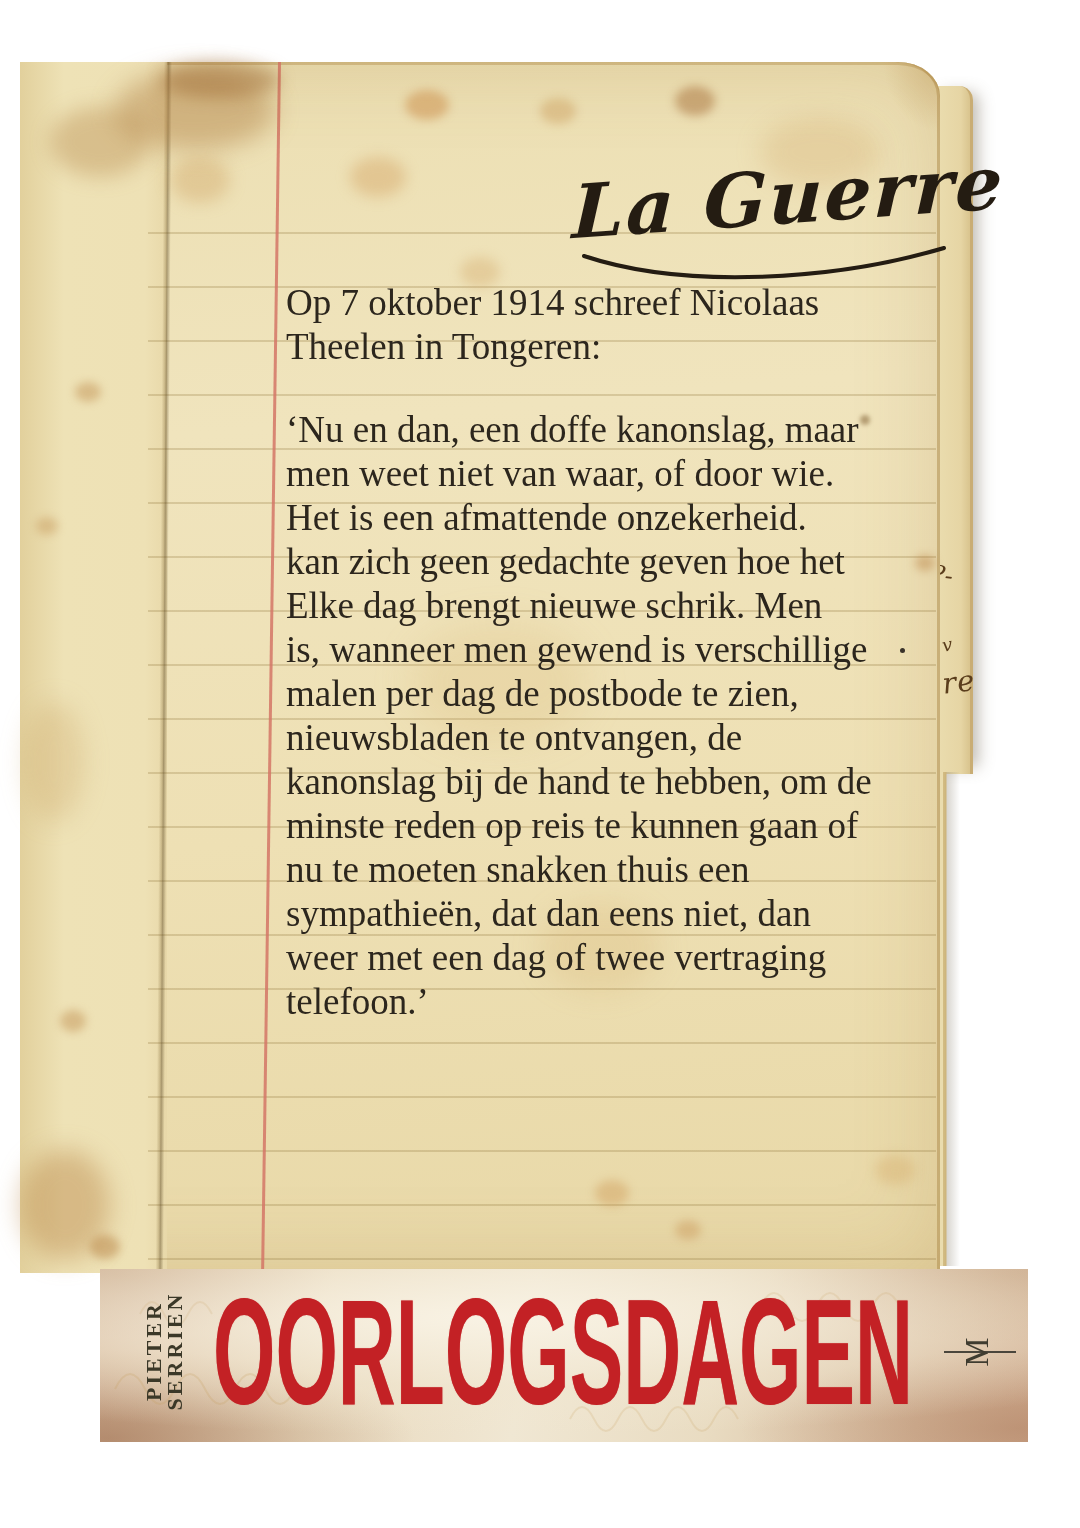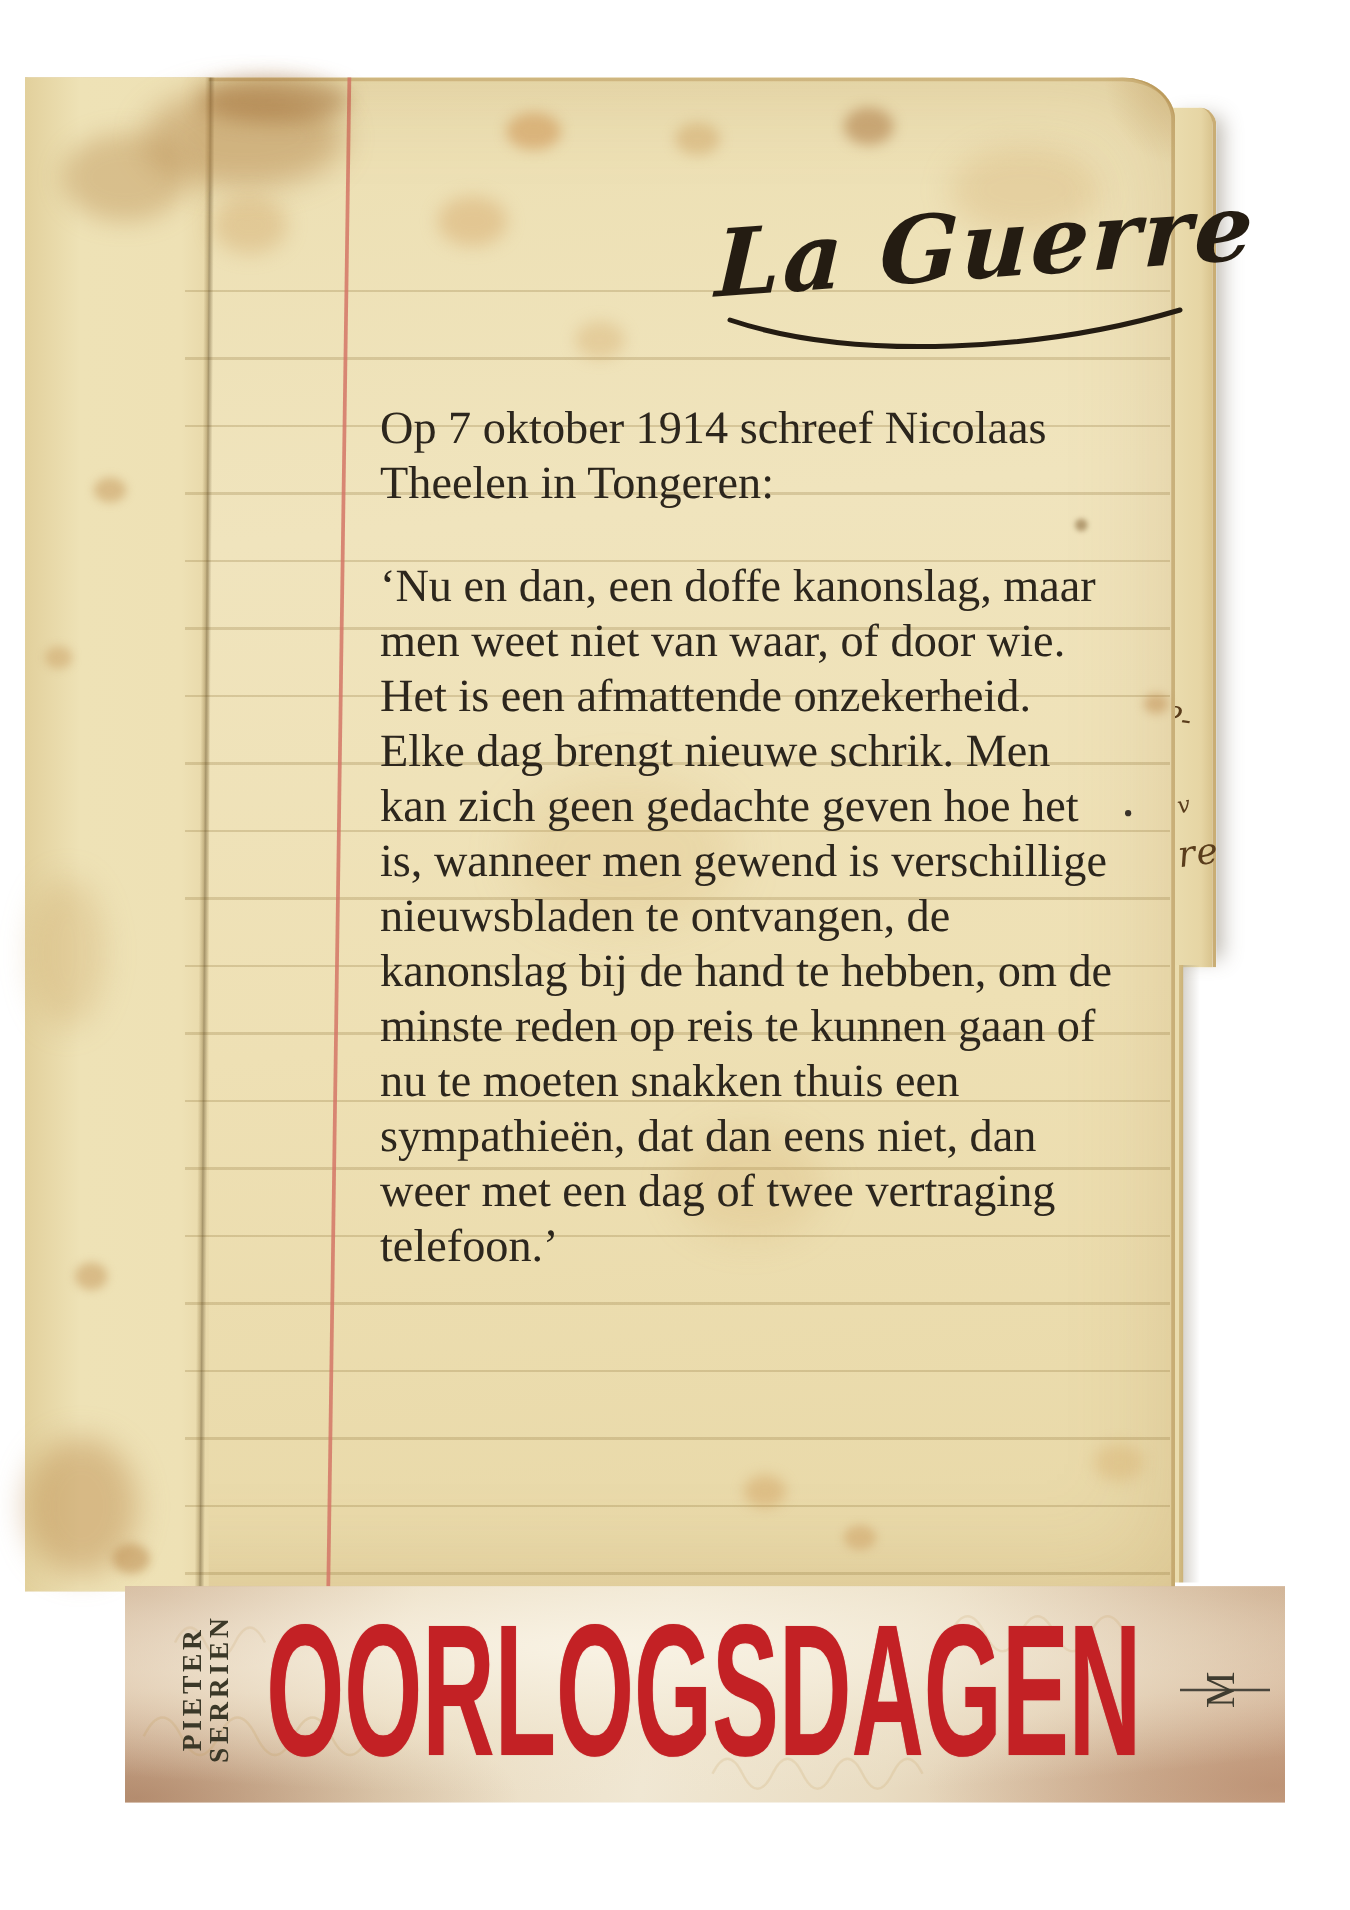--- a/index.html
+++ b/index.html
@@ -62,22 +62,22 @@
   
   .handwriting{
     position:absolute;left:552px;top:92px;
     font-family:"DejaVu Serif",serif;font-style:italic;font-weight:bold;
     font-size:74px;color:#241c12;letter-spacing:2px;
     transform:rotate(-4deg) skewX(-6deg);white-space:nowrap;
   }
   .swoosh{position:absolute;left:556px;top:182px;}
   
   .text-block{
-    position:absolute;left:284px;top:219px;
-    font-size:37px;line-height:44px;color:#2c261d;white-space:nowrap;margin-top:40px;
+    position:absolute;left:266px;top:219px;
+    font-size:37px;line-height:44px;color:#2c261d;white-space:nowrap;
   }
   .quote{margin-top:39px;}
   .ink-dot{position:absolute;left:880px;top:586px;width:5px;height:5px;border-radius:50%;background:#39322a;}
   
   .banner{
     position:absolute;left:100px;top:1269px;width:928px;height:173px;overflow:hidden;
     background:
       radial-gradient(120% 95% at 42% 28%,rgba(249,243,229,.95) 0%,rgba(241,231,209,.55) 42%,rgba(0,0,0,0) 72%),
       radial-gradient(55% 85% at 1% 98%,rgba(146,97,66,.5) 0%,rgba(146,97,66,0) 60%),
       radial-gradient(50% 75% at 99% 92%,rgba(168,118,88,.45) 0%,rgba(168,118,88,0) 60%),
@@ -156,23 +156,24 @@
 
   <div class="text-block">
     <div class="intro">
       <div>Op 7 oktober 1914 schreef Nicolaas</div>
       <div>Theelen in Tongeren:</div>
     </div>
     <div class="quote">
       <div>‘Nu en dan, een doffe kanonslag, maar</div>
       <div>men weet niet van waar, of door wie.</div>
       <div>Het is een afmattende onzekerheid.</div>
+      <div>kan zich geen gedachte geven hoe het</div>
       <div>Elke dag brengt nieuwe schrik. Men</div>
-      <div>kan zich geen gedachte geven hoe het</div>
       <div>is, wanneer men gewend is verschillige</div>
+      <div>malen per dag de postbode te zien,</div>
       <div>nieuwsbladen te ontvangen, de</div>
       <div>kanonslag bij de hand te hebben, om de</div>
       <div>minste reden op reis te kunnen gaan of</div>
       <div>nu te moeten snakken thuis een</div>
       <div>sympathieën, dat dan eens niet, dan</div>
       <div>weer met een dag of twee vertraging</div>
       <div>telefoon.’</div>
     </div>
   </div>
   <div class="ink-dot"></div>

